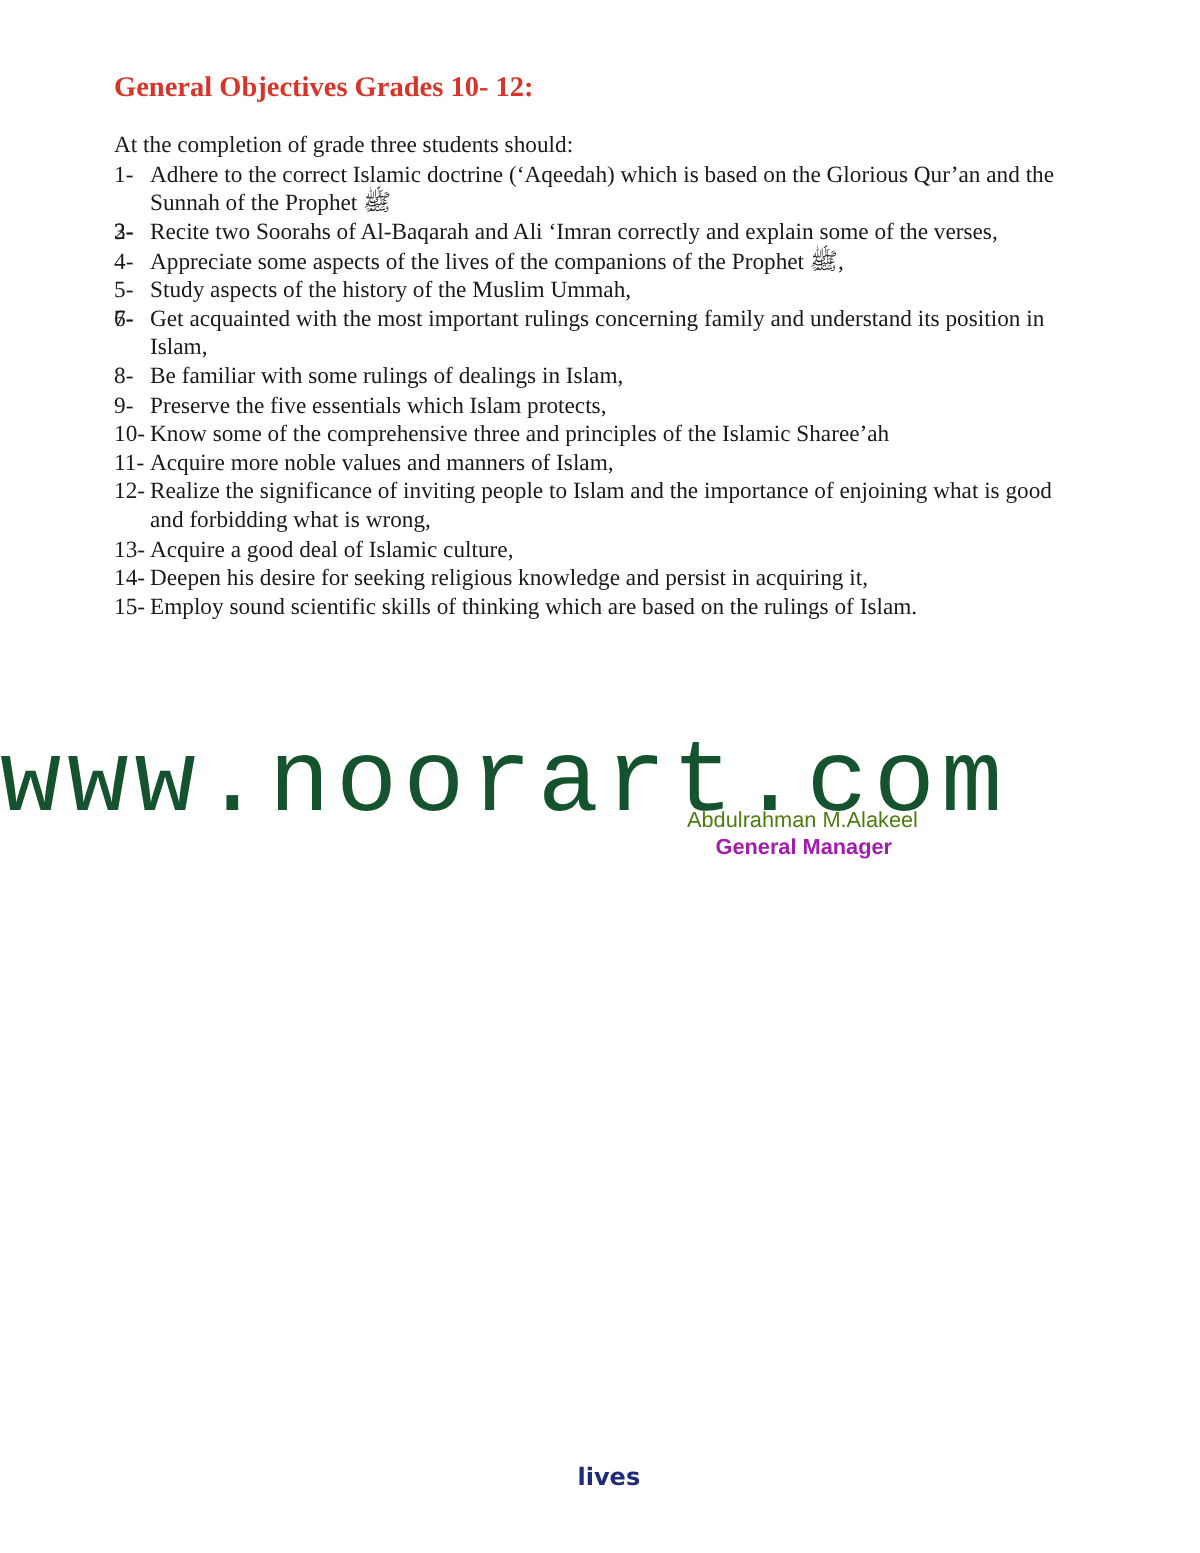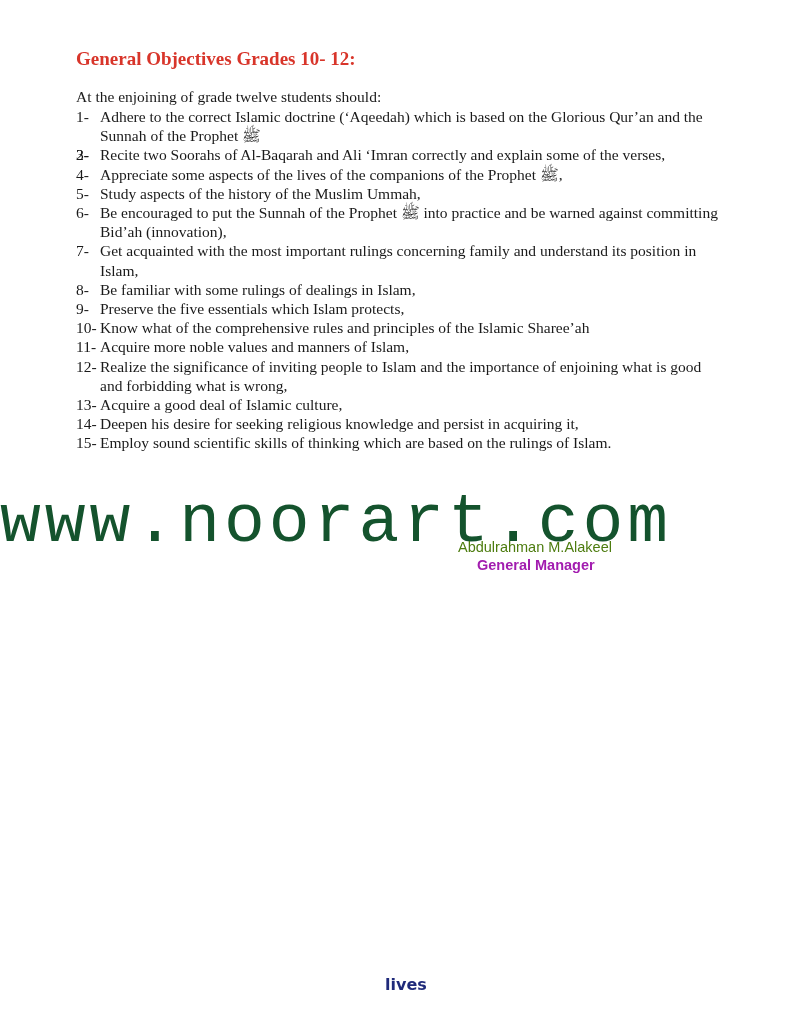--- a/index.html
+++ b/index.html
@@ -37,33 +37,33 @@
   }
   .page-num {
     position:absolute; left:385px; top:975px;
     font-family:"DejaVu Sans", sans-serif; font-size:16px; font-weight:bold; color:#1f2a7a;
   }
 </style>
 </head>
 <body>
 
 <h1 class="heading">General Objectives Grades 10- 12:</h1>
-<div class="intro">At the enjoining of grade twelve students should:</div>
+<div class="intro">At the completion of grade three students should:</div>
 
 <ul class="list">
   <li><span class="num">1-</span><span>Adhere to the correct Islamic doctrine (‘Aqeedah) which is based on the Glorious Qur’an and the Sunnah of the Prophet ﷺ</span></li>
   <li><span class="num">2-</span></li>
   <li><span class="num">3-</span><span>Recite two Soorahs of Al-Baqarah and Ali ‘Imran correctly and explain some of the verses,</span></li>
   <li><span class="num">4-</span><span>Appreciate some aspects of the lives of the companions of the Prophet ﷺ,</span></li>
   <li><span class="num">5-</span><span>Study aspects of the history of the Muslim Ummah,</span></li>
-  <li><span class="num">6-</span><span>Be encouraged to put the Sunnah of the Prophet ﷺ into practice and be warned against committing Bid’ah (innovation),</span></li>
+  <li><span class="num">6-</span></li>
   <li><span class="num">7-</span><span>Get acquainted with the most important rulings concerning family and understand its position in Islam,</span></li>
   <li><span class="num">8-</span><span>Be familiar with some rulings of dealings in Islam,</span></li>
   <li><span class="num">9-</span><span>Preserve the five essentials which Islam protects,</span></li>
-  <li class="wide"><span class="num">10-</span><span>Know what of the comprehensive rules and principles of the Islamic Sharee’ah</span></li>
+  <li class="wide"><span class="num">10-</span><span>Know some of the comprehensive three and principles of the Islamic Sharee’ah</span></li>
   <li class="wide"><span class="num">11-</span><span>Acquire more noble values and manners of Islam,</span></li>
   <li class="wide"><span class="num">12-</span><span>Realize the significance of inviting people to Islam and the importance of enjoining what is good and forbidding what is wrong,</span></li>
   <li class="wide"><span class="num">13-</span><span>Acquire a good deal of Islamic culture,</span></li>
   <li class="wide"><span class="num">14-</span><span>Deepen his desire for seeking religious knowledge and persist in acquiring it,</span></li>
   <li class="wide"><span class="num">15-</span><span>Employ sound scientific skills of thinking which are based on the rulings of Islam.</span></li>
 </ul>
 
 <div class="watermark">www.noorart.com</div>
 
 <div class="sig-name">Abdulrahman M.Alakeel</div>

